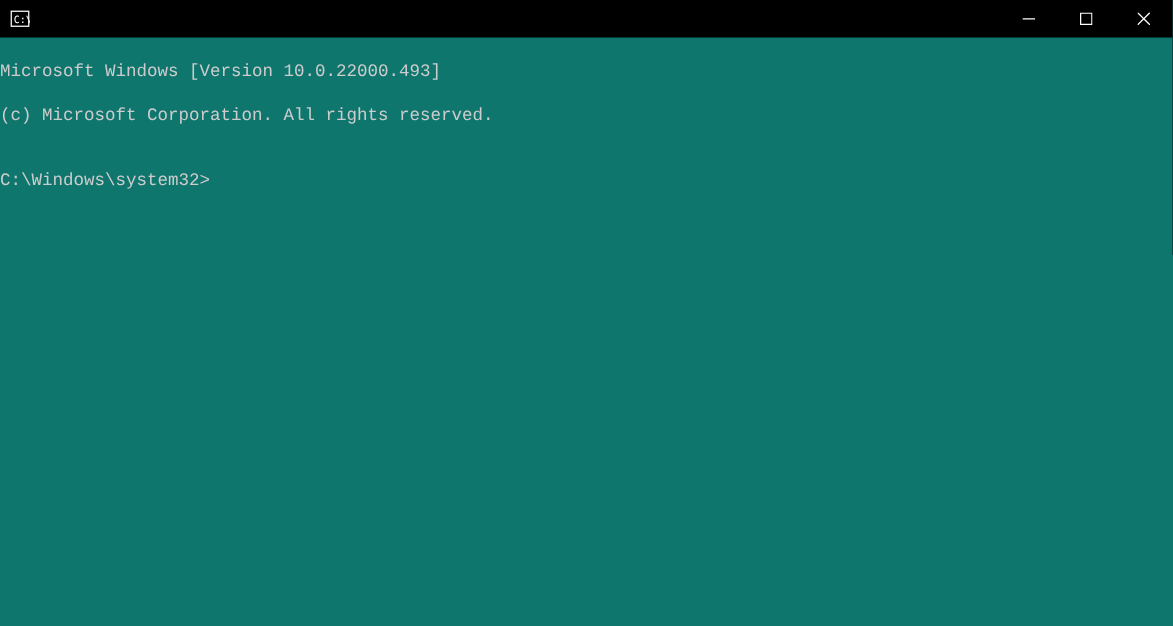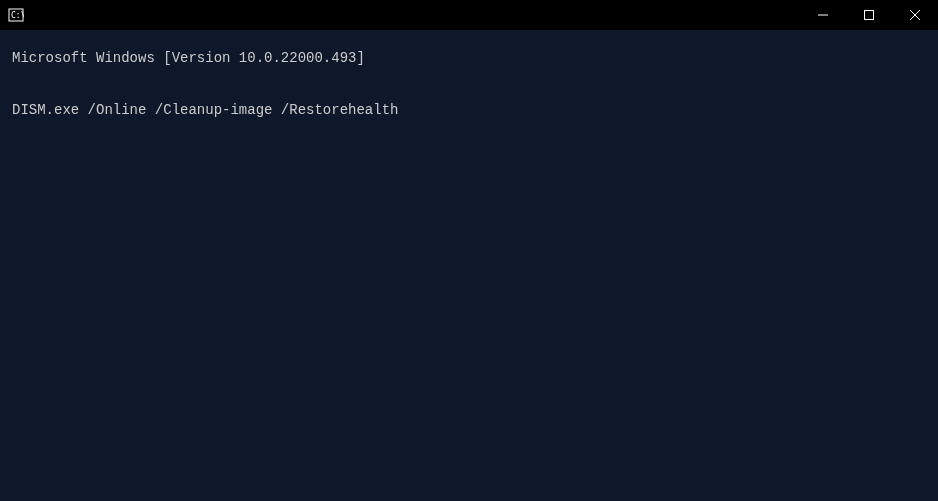--- a/index.html
+++ b/index.html
@@ -44,27 +44,27 @@
     .titlebar-btn {
       width: 46px;
       height: 30px;
       display: flex;
       align-items: center;
       justify-content: center;
       color: #fff;
       cursor: pointer;
     }
     .terminal-body {
-      padding: 2px 12px;
+      padding: 2px 0;
       color: #cccccc;
       font-size: 14px;
       line-height: 1.25;
       white-space: pre;
       font-family: Consolas, 'Courier New', monospace;
-      background: #0f172a;
+      background: #0f766e;
       height: calc(100% - 30px);
     }
     .line {
       display: block;
     }
     .prompt-line {
       display: flex;
     }
   </style>
 </head>
@@ -94,15 +94,16 @@
       <svg width="10" height="10" viewBox="0 0 10 10">
         <line x1="0" y1="0" x2="10" y2="10" stroke="#fff" stroke-width="1"></line>
         <line x1="10" y1="0" x2="0" y2="10" stroke="#fff" stroke-width="1"></line>
       </svg>
     </div>
   </div>
 </div>
 
 <div class="terminal-body">
 <span class="line">Microsoft Windows [Version 10.0.22000.493]</span>
+<span class="line">(c) Microsoft Corporation. All rights reserved.</span>
 <span class="line"></span>
-<span class="prompt-line"><span>DISM.exe /Online /Cleanup-image /Restorehealth</span></span>
+<span class="prompt-line"><span>C:\Windows\system32&gt;</span></span>
 </div>
 
 </body></html>

